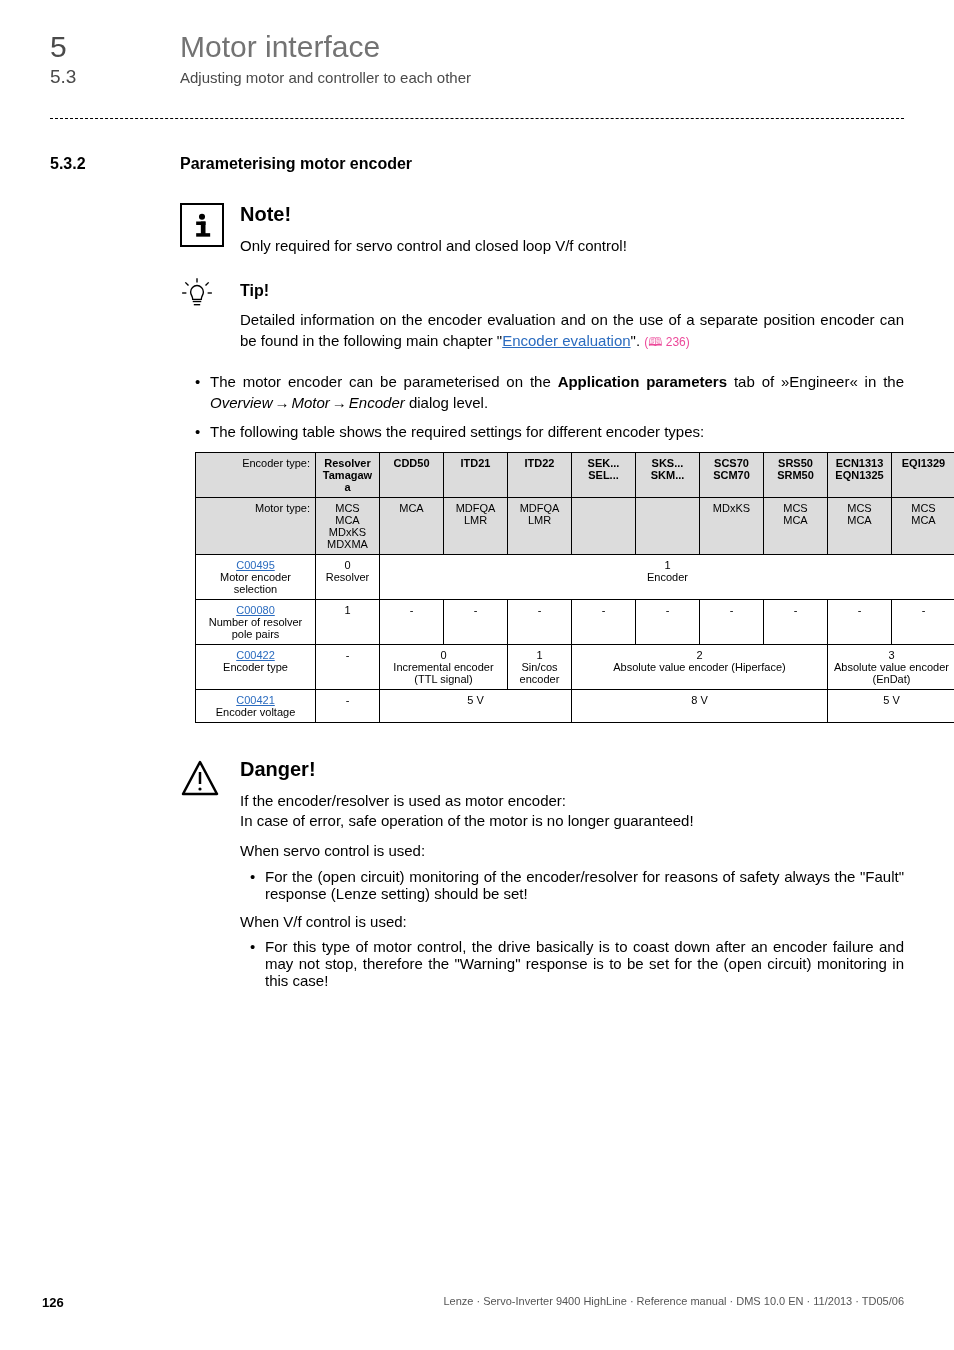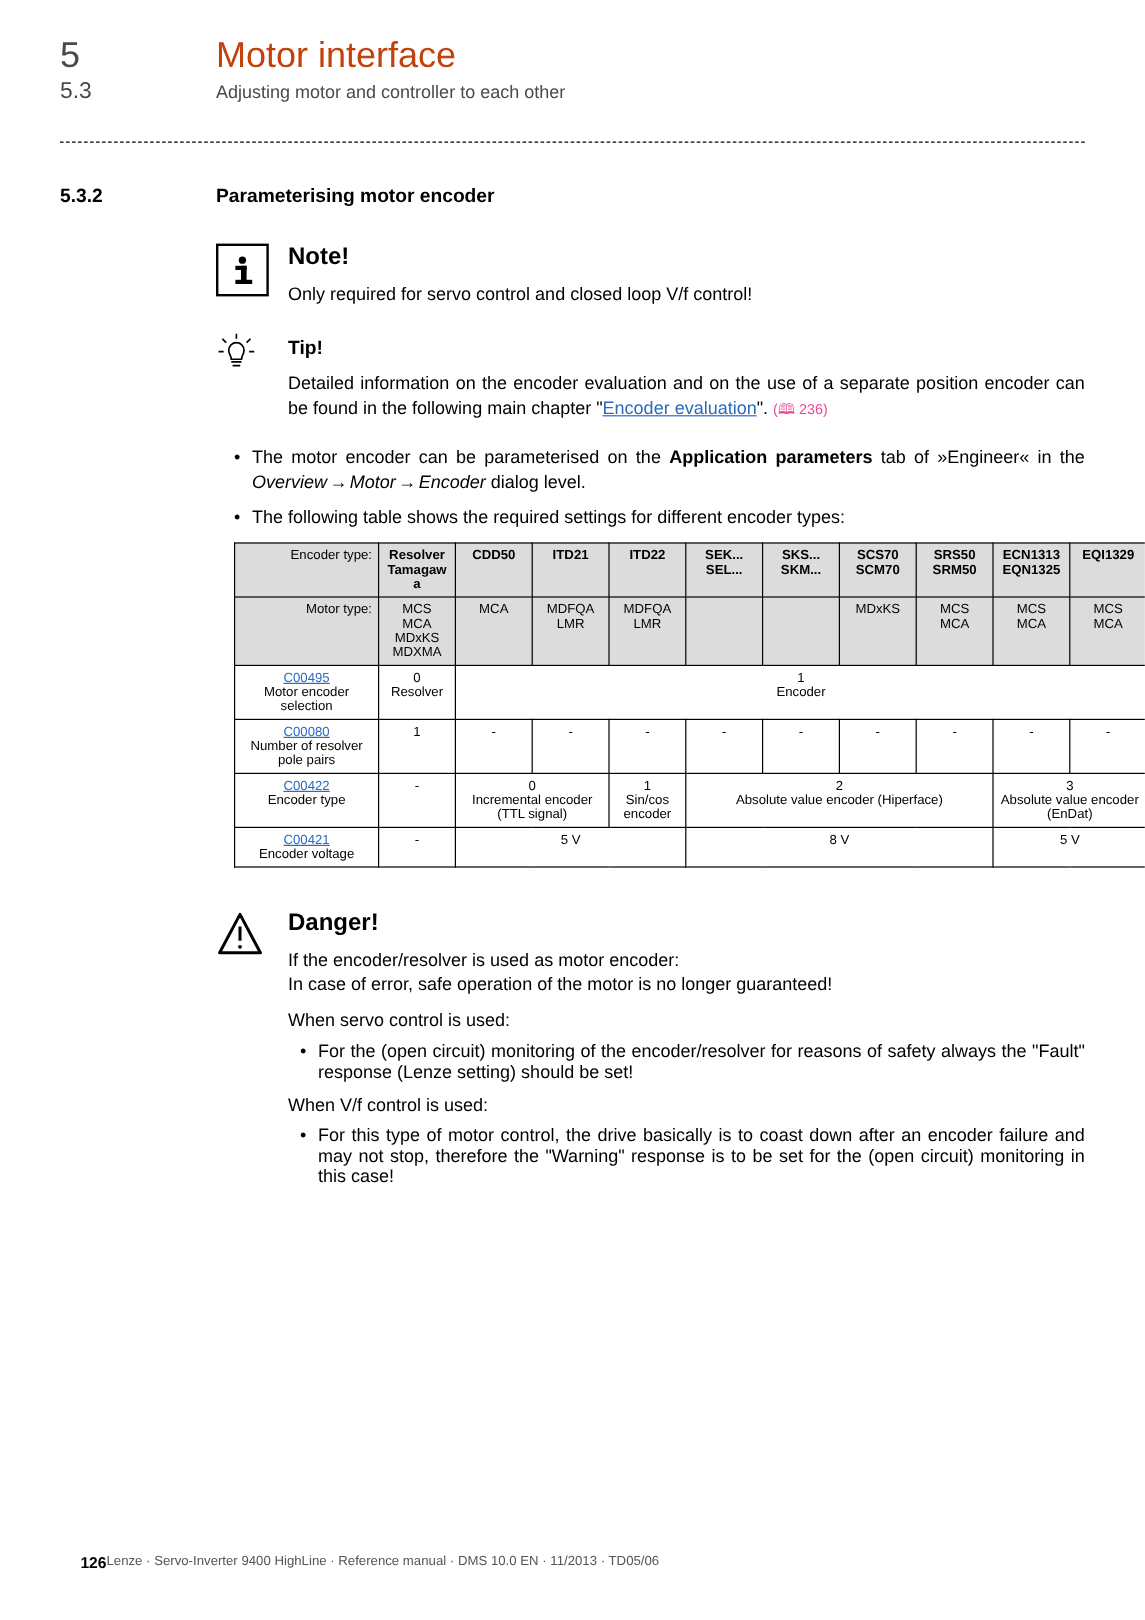--- a/index.html
+++ b/index.html
@@ -21,21 +21,21 @@
     display: flex;
     align-items: baseline;
   }
   .chapter-num {
     font-size: 30px;
     color: #4a4a4a;
     width: 130px;
   }
   .chapter-title {
     font-size: 30px;
-    color: #c2410c;
+    color: #737373;
   }
   .sub-line {
     display: flex;
     align-items: baseline;
     margin-top: 2px;
   }
   .sub-num {
     font-size: 19px;
     color: #4a4a4a;
     width: 130px;
@@ -149,26 +149,27 @@
   .icon-info {
     width: 40px; height: 40px; border: 2.5px solid #000; display:flex; align-items:center; justify-content:center;
   }
   .icon-info svg { width: 28px; height: 28px; }
   .icon-tip svg { width: 34px; height: 34px; }
   .icon-danger svg { width: 40px; height: 40px; }
   
   .footer {
     position: absolute;
     bottom: 40px;
-    left: 67px;
+    left: 42px;
     right: 50px;
     display: flex;
-    justify-content: flex-start;
+    justify-content: space-between;
     font-size: 11px;
     color: #555;
+    gap: 32px;
   }
   .footer .pnum {
     font-weight: bold;
     font-size: 13px;
     color: #000;
   }
   .sub-bullet {
     display:flex;
     padding-left: 10px;
     margin-top: 6px;

